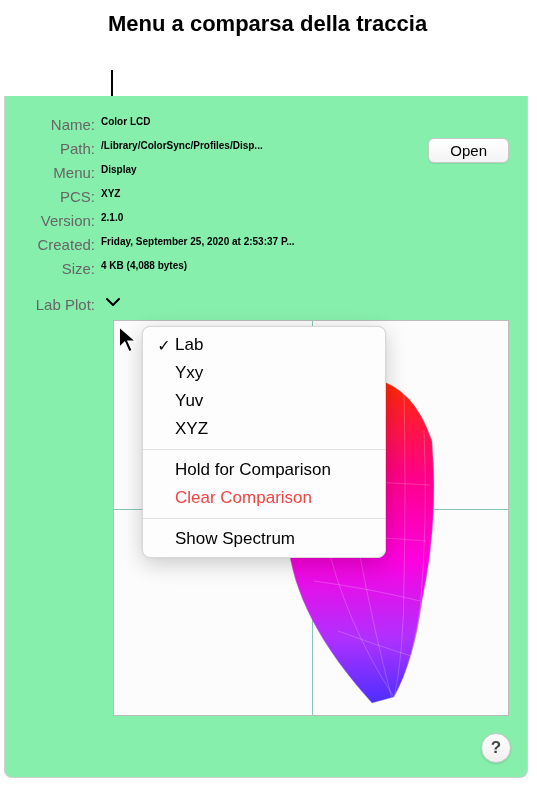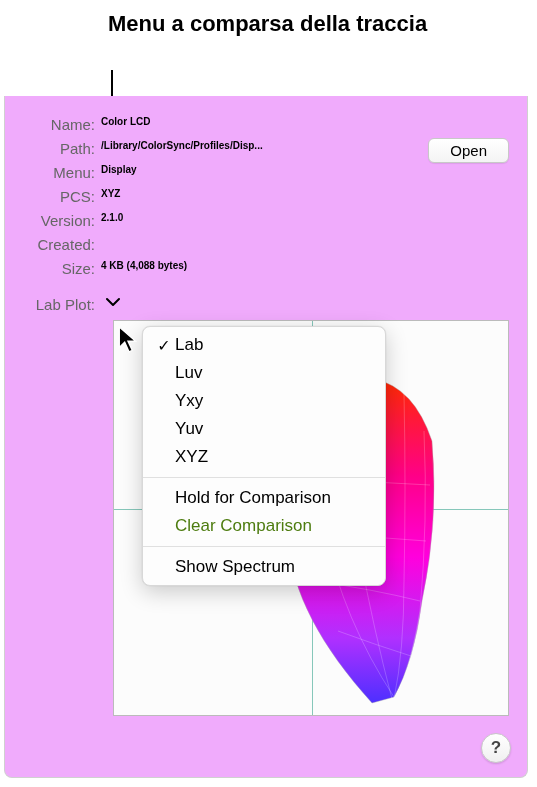--- a/index.html
+++ b/index.html
@@ -26,21 +26,21 @@
       width: 2px;
       height: 258px;
       background: #000;
     }
     .window {
       position: absolute;
       top: 96px;
       left: 4px;
       width: 524px;
       height: 682px;
-      background: #f0abfc;
+      background: #86efac;
       border: 1px solid #d0d0d0;
       border-top: none;
       border-radius: 0 0 8px 8px;
     }
     .info-table {
       margin-top: 18px;
       margin-left: 10px;
       width: 500px;
     }
     .info-row {
@@ -131,21 +131,21 @@
       font-size: 17px;
       color: #000;
       cursor: default;
     }
     .menu-item .check {
       width: 22px;
       font-size: 16px;
       text-align: center;
     }
     .menu-item.disabled {
-      color: #4d7c0f;
+      color: #ef4444;
     }
     .menu-sep {
       height: 1px;
       background: #e0e0e0;
       margin: 6px 0;
     }
     .help-btn {
       position: absolute;
       right: 16px;
       bottom: 14px;
@@ -207,20 +207,21 @@
     <div class="info-row">
       <div class="info-label">PCS:</div>
       <div class="info-value">XYZ</div>
     </div>
     <div class="info-row">
       <div class="info-label">Version:</div>
       <div class="info-value">2.1.0</div>
     </div>
     <div class="info-row">
       <div class="info-label">Created:</div>
+      <div class="info-value">Friday, September 25, 2020 at 2:53:37 P...</div>
     </div>
     <div class="info-row">
       <div class="info-label">Size:</div>
       <div class="info-value">4 KB (4,088 bytes)</div>
     </div>
     <div class="info-row" style="margin-top:14px">
       <div class="info-label">Lab Plot:</div>
       <div class="plot-dropdown-btn">
         <svg viewBox="0 0 14 10">
           <path d="M1 2 L7 8 L13 2" fill="none" stroke="#000" stroke-width="2" stroke-linecap="round" stroke-linejoin="round"></path>
@@ -268,24 +269,20 @@
   <div class="help-btn">?</div>
 </div>
 
 <div class="popup-menu">
   <div class="menu-item">
     <span class="check">✓</span>
     <span>Lab</span>
   </div>
   <div class="menu-item">
     <span class="check"></span>
-    <span>Luv</span>
-  </div>
-  <div class="menu-item">
-    <span class="check"></span>
     <span>Yxy</span>
   </div>
   <div class="menu-item">
     <span class="check"></span>
     <span>Yuv</span>
   </div>
   <div class="menu-item">
     <span class="check"></span>
     <span>XYZ</span>
   </div>

